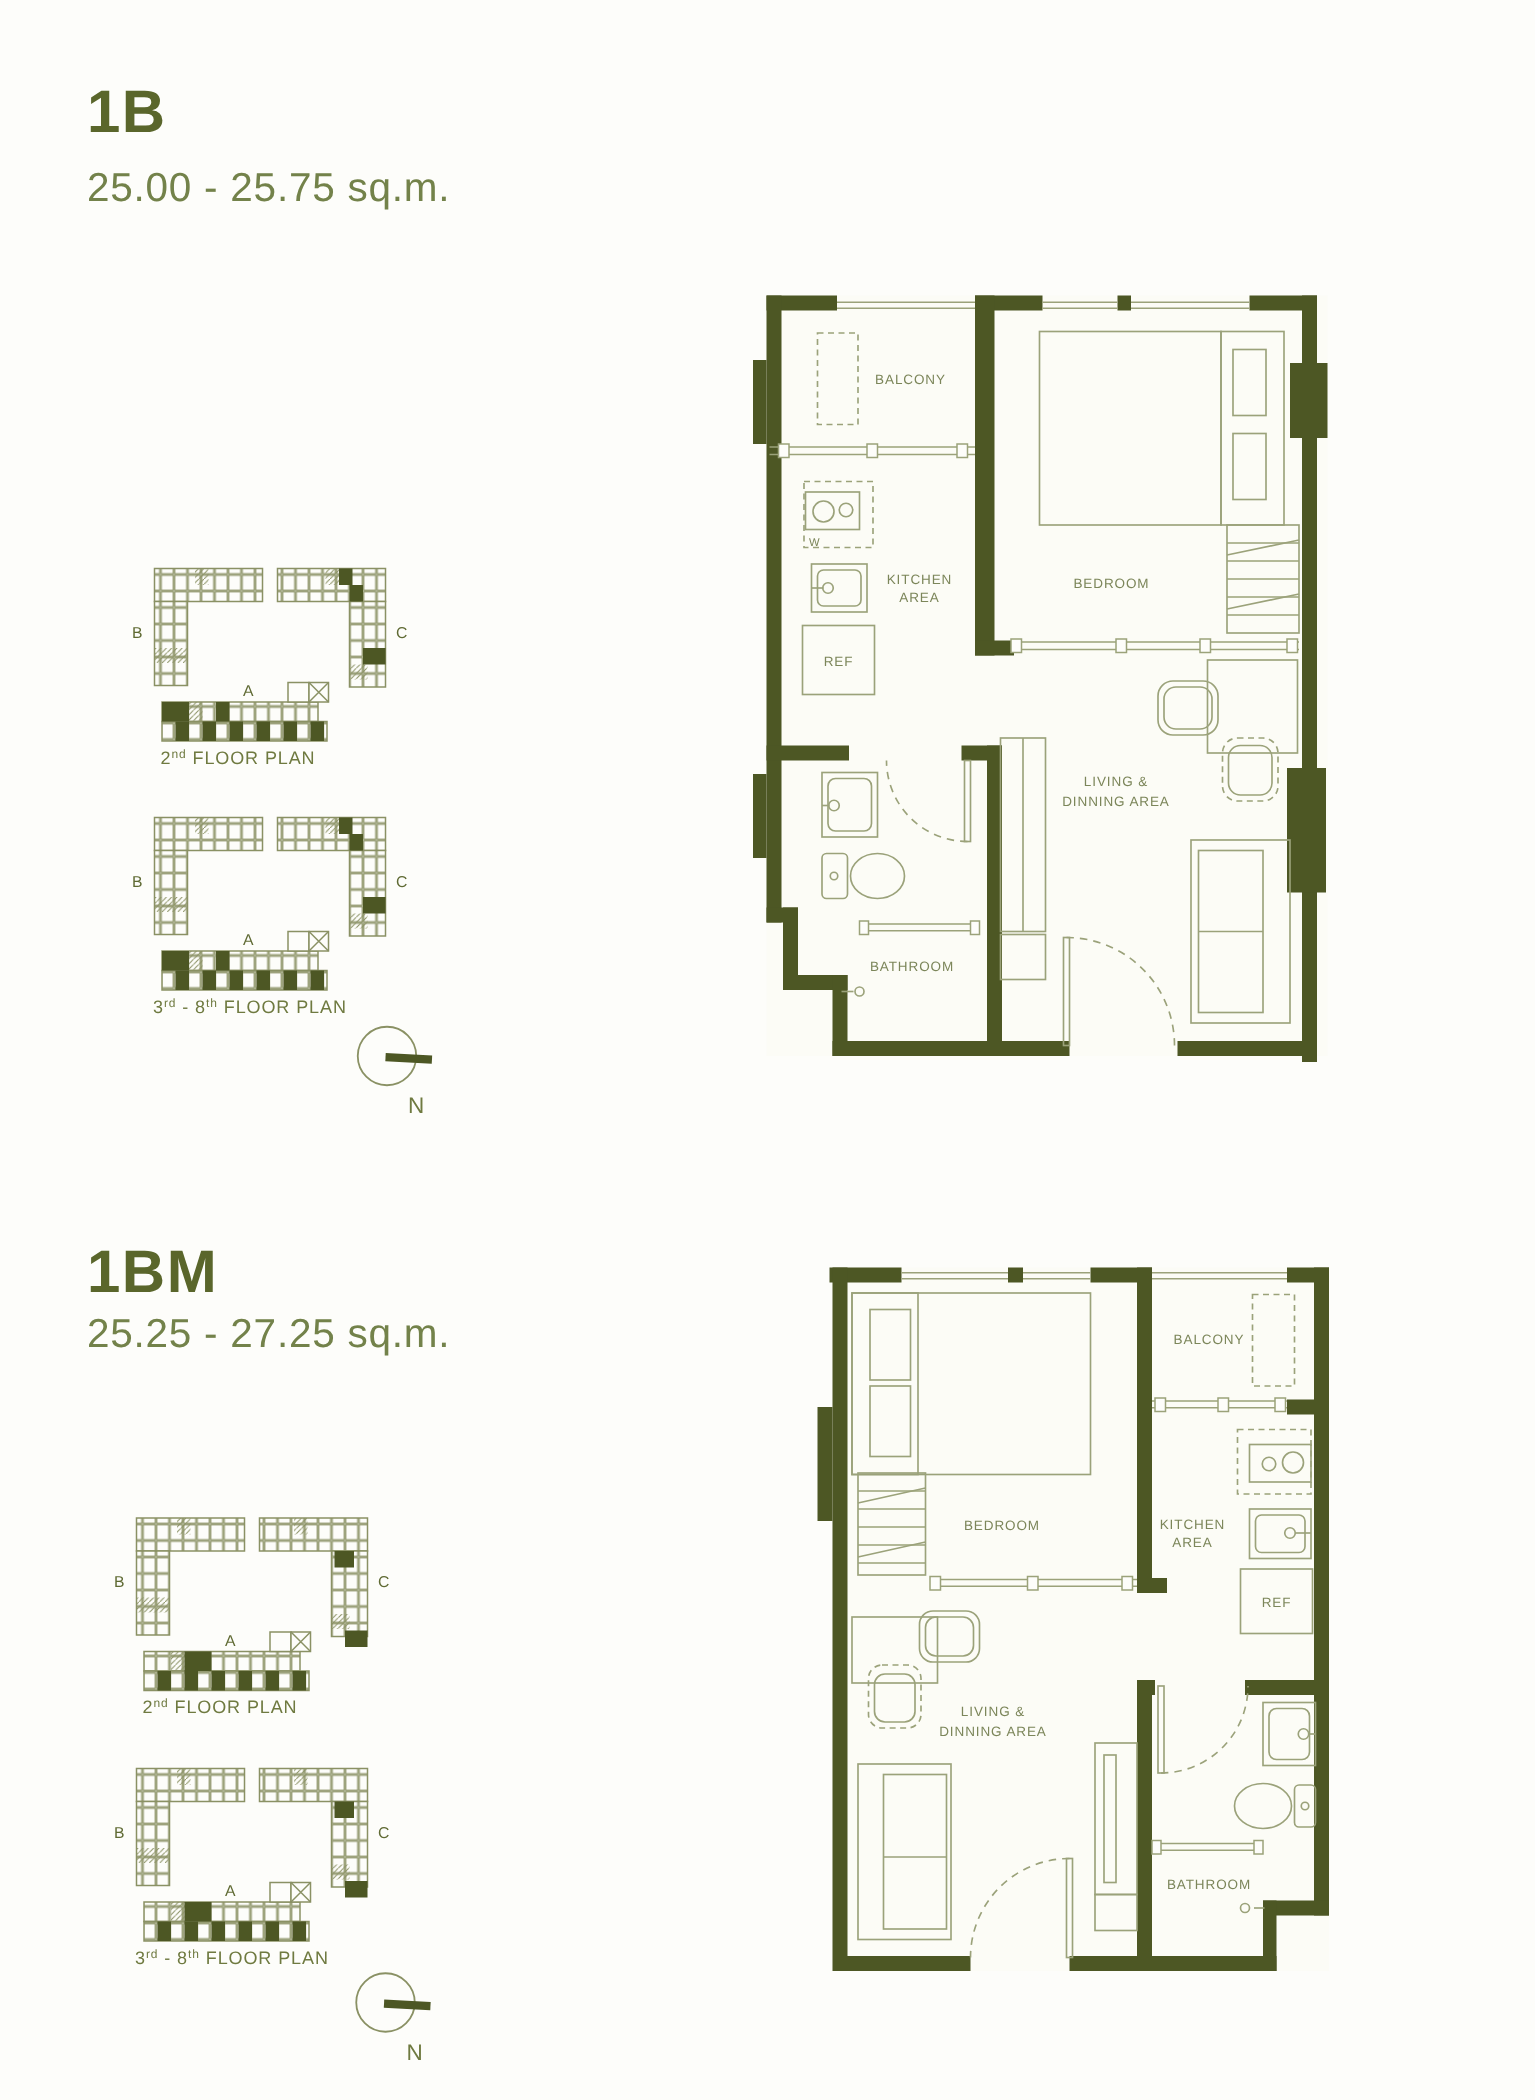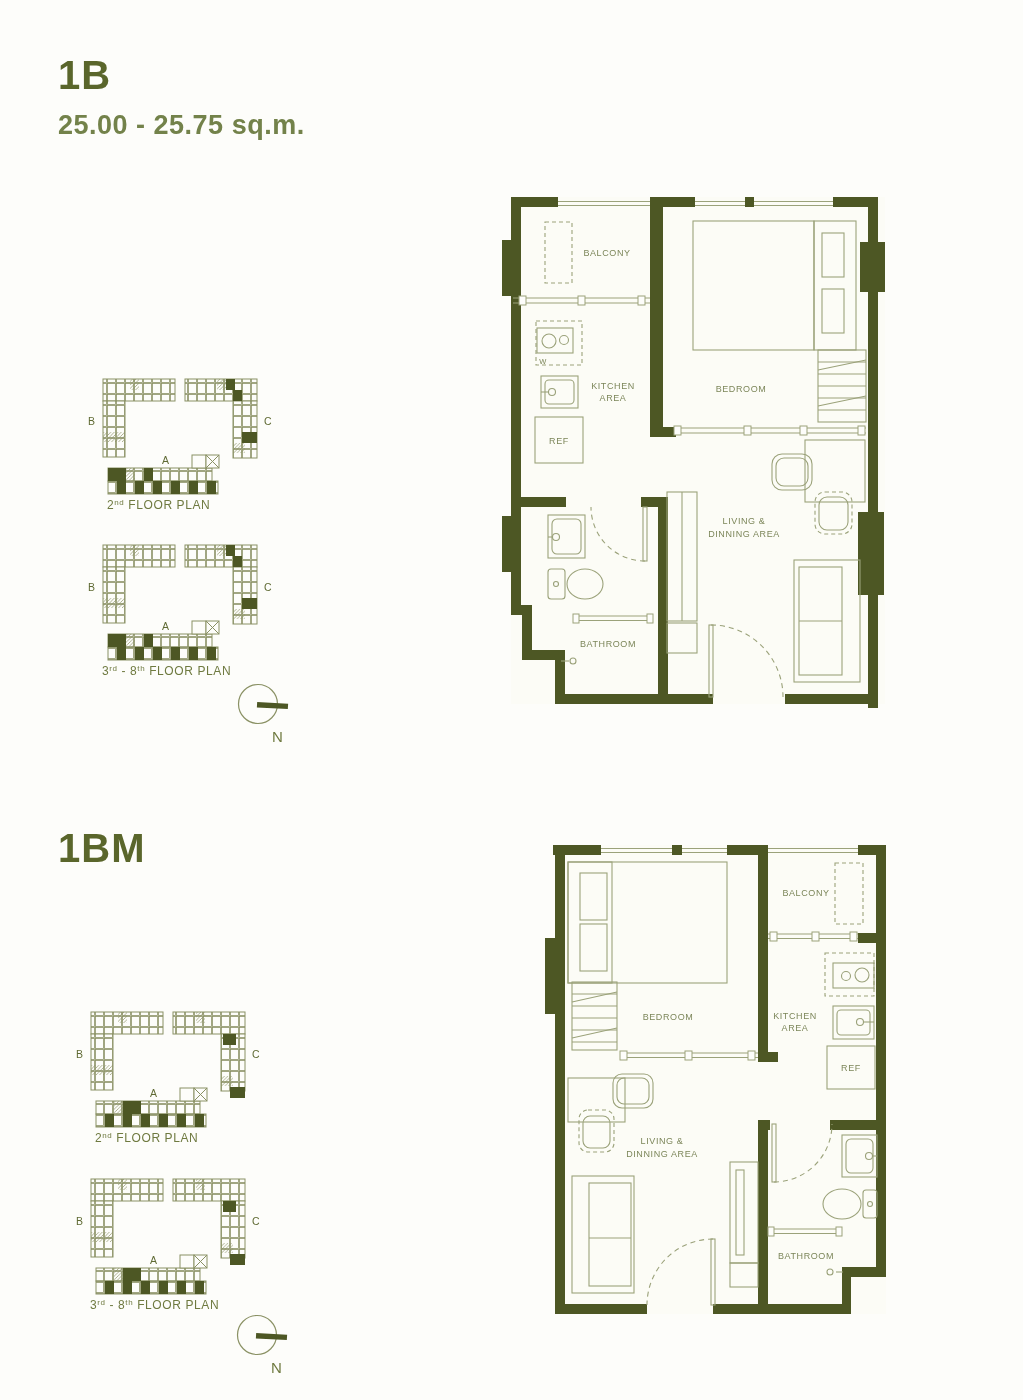--- a/index.html
+++ b/index.html
@@ -1,20 +1,20 @@
 <!DOCTYPE html>
 <html><head>
 <meta charset="utf-8">
 <style>
   html,body{margin:0;padding:0;background:#fdfdfa;}
   .canvas{position:relative;width:1023px;height:1400px;background:#fdfdfa;overflow:hidden;
           font-family:"Liberation Sans",sans-serif;}
   .abs{position:absolute;}
   .unit-title{font-size:40px;font-weight:700;color:#5a662b;letter-spacing:1px;line-height:1;}
-  .unit-area{font-size:27px;font-weight:700;color:#73824a;letter-spacing:.5px;line-height:1;}
+  .unit-area{font-size:27px;font-weight:400;color:#73824a;letter-spacing:.5px;line-height:1;}
   svg{position:absolute;overflow:visible;}
   svg text{font-family:"Liberation Sans",sans-serif;}
   .wall{fill:#4d5724;}
   .ln{fill:none;stroke:#9ba27a;stroke-width:1.1;}
   .dash{stroke-dasharray:4 3;}
   .arc{stroke-dasharray:5 4;}
   .tick{fill:#fdfdfa;stroke:#9ba27a;stroke-width:1;}
   .floor{fill:#fcfcf6;}
   .lbl{fill:#7c865a;font-size:9px;letter-spacing:.6px;text-anchor:middle;}
   .lbl-sm{fill:#7c865a;font-size:7.5px;letter-spacing:.3px;text-anchor:middle;}
@@ -209,20 +209,21 @@
       <rect class="tick" x="647" y="614" width="6" height="9"></rect>
       <circle class="ln" cx="573" cy="661" r="3"></circle>
       <line class="ln" x1="561" y1="661" x2="569" y2="661"></line>
       <rect class="ln" x="643" y="507" width="4" height="54"></rect>
       <path class="ln arc" d="M645 561 A 54 54 0 0 1 591 507"></path>
       <text class="lbl" x="608" y="647">BATHROOM</text>
     </g>
   </svg>
 
   <div class="abs unit-title" style="left:58px;top:828px">1BM</div>
+  <div class="abs unit-area" style="left:58px;top:876px">25.25 - 27.25 sq.m.</div>
 
   <svg style="left:68px;top:1005px" width="200" height="145" viewBox="0 0 200 145">
     <use href="#wingBase"></use>
     <g>
       <rect x="50" y="7" width="9" height="11" fill="url(#hatchp)"></rect>
       <rect x="23" y="60" width="22" height="10" fill="url(#hatchp)"></rect>
       <rect x="128" y="7" width="9" height="11" fill="url(#hatchp)"></rect>
       <rect x="155" y="29" width="13" height="11" class="wall"></rect>
       <rect x="153" y="71" width="12" height="10" fill="url(#hatchp)"></rect>
       <rect x="162" y="82" width="15" height="11" class="wall"></rect>

